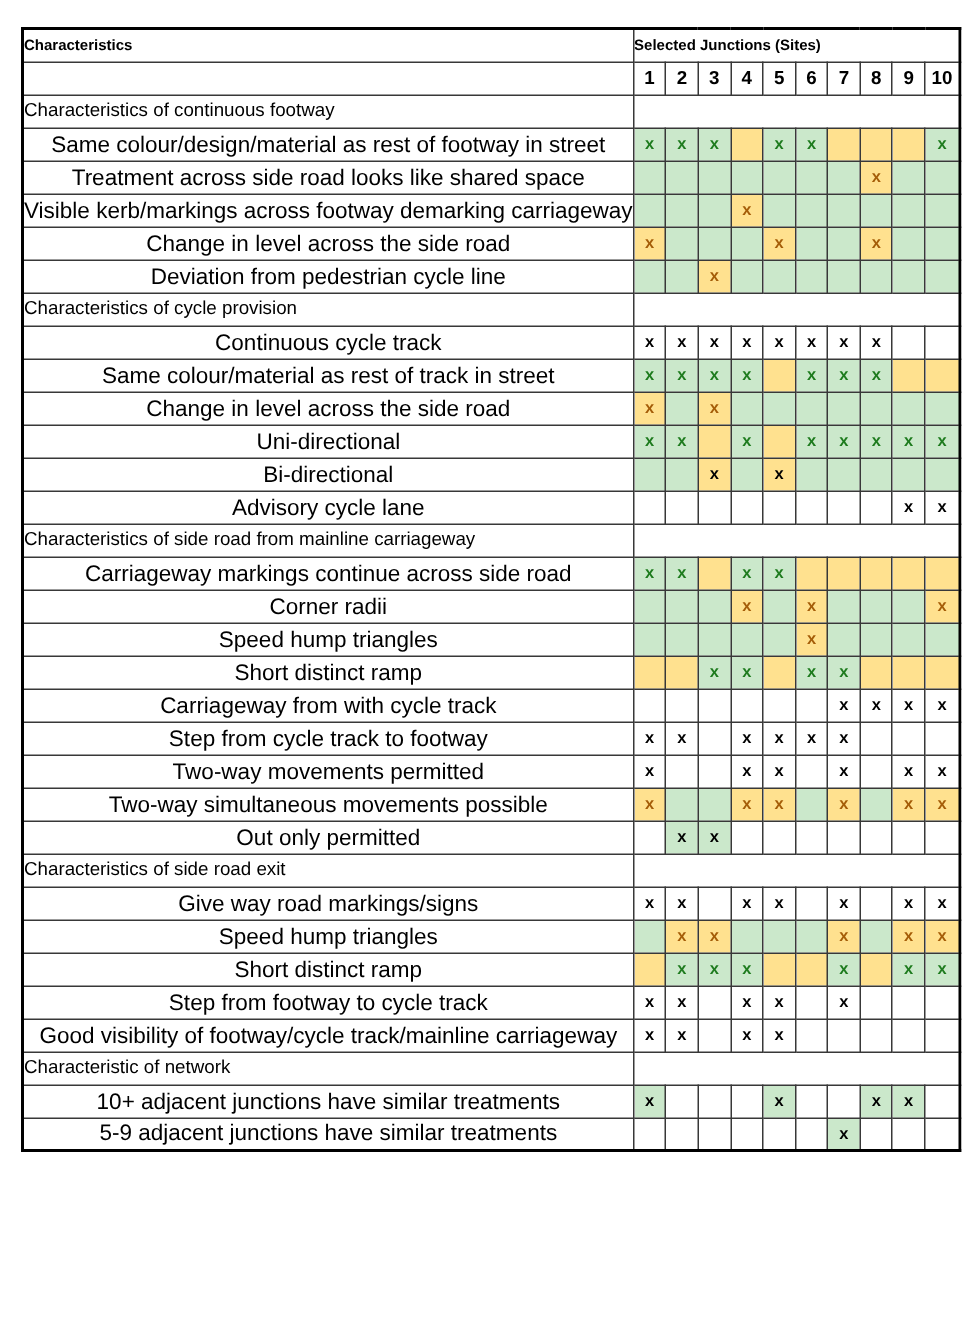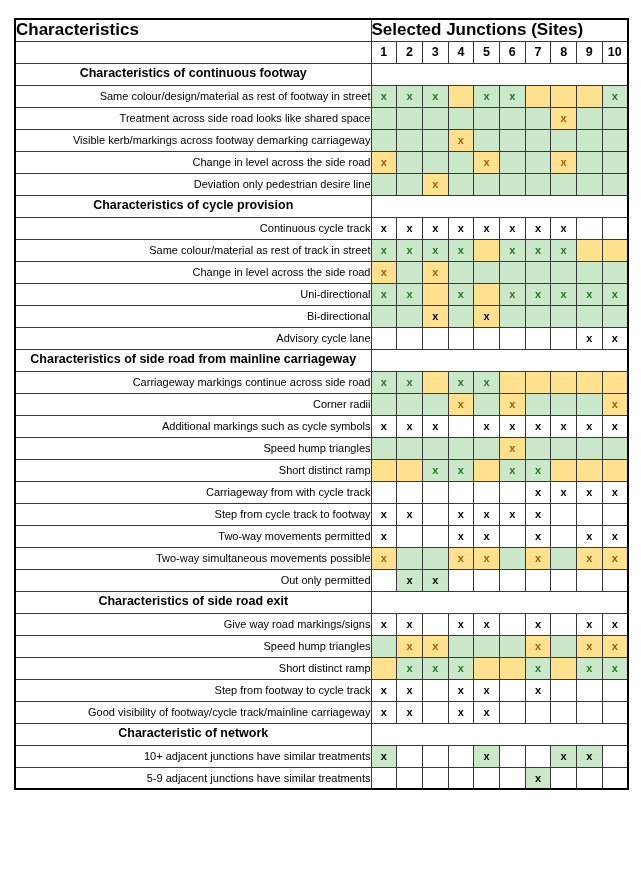--- a/index.html
+++ b/index.html
@@ -30,43 +30,43 @@
     height: 22px;
     padding: 0;
     box-sizing: border-box;
     overflow: hidden;
     white-space: nowrap;
   }
   col.label-col { width: 356px; }
   col.site-col  { width: 25.7px; }
 
   td.label {
-    font-size: 11px;
+    font-size: 15px;
     padding: 0 5px;
-    text-align: right;
+    text-align: center;
     vertical-align: middle;
   }
   td.head {
-    font-size: 17px;
+    font-size: 10px;
     font-weight: bold;
     padding: 0 5px;
     text-align: left;
     vertical-align: middle;
   }
   td.num {
     font-size: 12.5px;
     font-weight: bold;
     text-align: center;
     vertical-align: middle;
   }
   td.section-label {
     font-size: 12.5px;
-    font-weight: bold;
+    font-weight: normal;
     padding: 0 5px;
-    text-align: center;
+    text-align: left;
     vertical-align: middle;
     white-space: normal;
     line-height: 1.25;
   }
   tr.tall td { height: 36px; }
   td.cell {
     font-size: 11px;
     font-weight: bold;
     text-align: center;
     vertical-align: middle;
@@ -164,21 +164,21 @@
           <td class="cell bg-green"></td>
           <td class="cell bg-green"></td>
           <td class="cell bg-yellow m-orange">x</td>
           <td class="cell bg-green"></td>
           <td class="cell bg-green"></td>
           <td class="cell bg-yellow m-orange">x</td>
           <td class="cell bg-green"></td>
           <td class="cell bg-green"></td>
         </tr>
         <tr>
-          <td class="label">Deviation only pedestrian desire line</td>
+          <td class="label">Deviation from pedestrian cycle line</td>
           <td class="cell bg-green"></td>
           <td class="cell bg-green"></td>
           <td class="cell bg-yellow m-orange">x</td>
           <td class="cell bg-green"></td>
           <td class="cell bg-green"></td>
           <td class="cell bg-green"></td>
           <td class="cell bg-green"></td>
           <td class="cell bg-green"></td>
           <td class="cell bg-green"></td>
           <td class="cell bg-green"></td>
@@ -287,33 +287,20 @@
           <td class="cell bg-green"></td>
           <td class="cell bg-green"></td>
           <td class="cell bg-green"></td>
           <td class="cell bg-yellow m-orange">x</td>
           <td class="cell bg-green"></td>
           <td class="cell bg-yellow m-orange">x</td>
           <td class="cell bg-green"></td>
           <td class="cell bg-green"></td>
           <td class="cell bg-green"></td>
           <td class="cell bg-yellow m-orange">x</td>
-        </tr>
-        <tr>
-          <td class="label">Additional markings such as cycle symbols</td>
-          <td class="cell bg-white m-black">x</td>
-          <td class="cell bg-white m-black">x</td>
-          <td class="cell bg-white m-black">x</td>
-          <td class="cell bg-white"></td>
-          <td class="cell bg-white m-black">x</td>
-          <td class="cell bg-white m-black">x</td>
-          <td class="cell bg-white m-black">x</td>
-          <td class="cell bg-white m-black">x</td>
-          <td class="cell bg-white m-black">x</td>
-          <td class="cell bg-white m-black">x</td>
         </tr>
         <tr>
           <td class="label">Speed hump triangles</td>
           <td class="cell bg-green"></td>
           <td class="cell bg-green"></td>
           <td class="cell bg-green"></td>
           <td class="cell bg-green"></td>
           <td class="cell bg-green"></td>
           <td class="cell bg-yellow m-orange">x</td>
           <td class="cell bg-green"></td>

